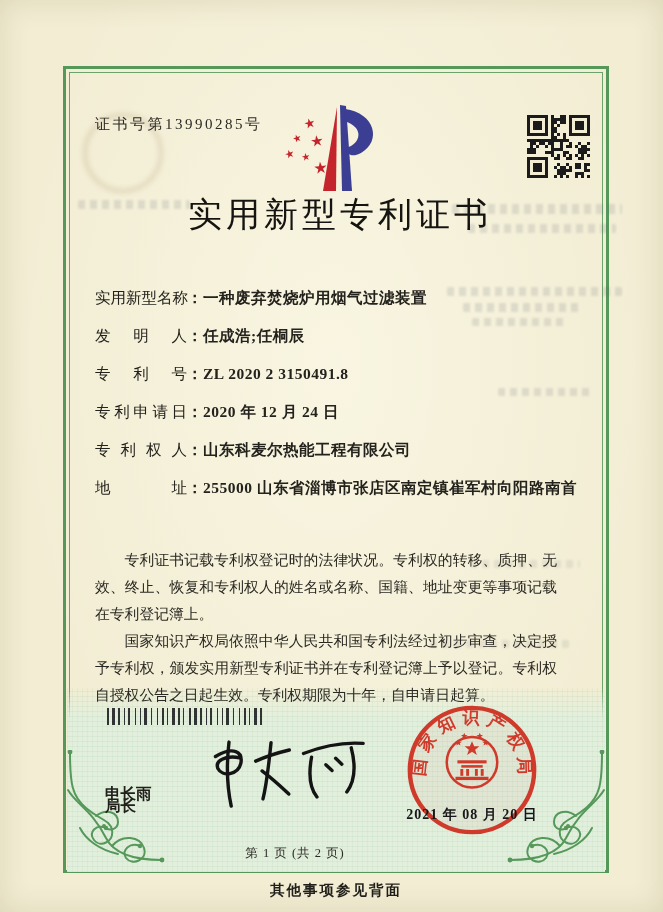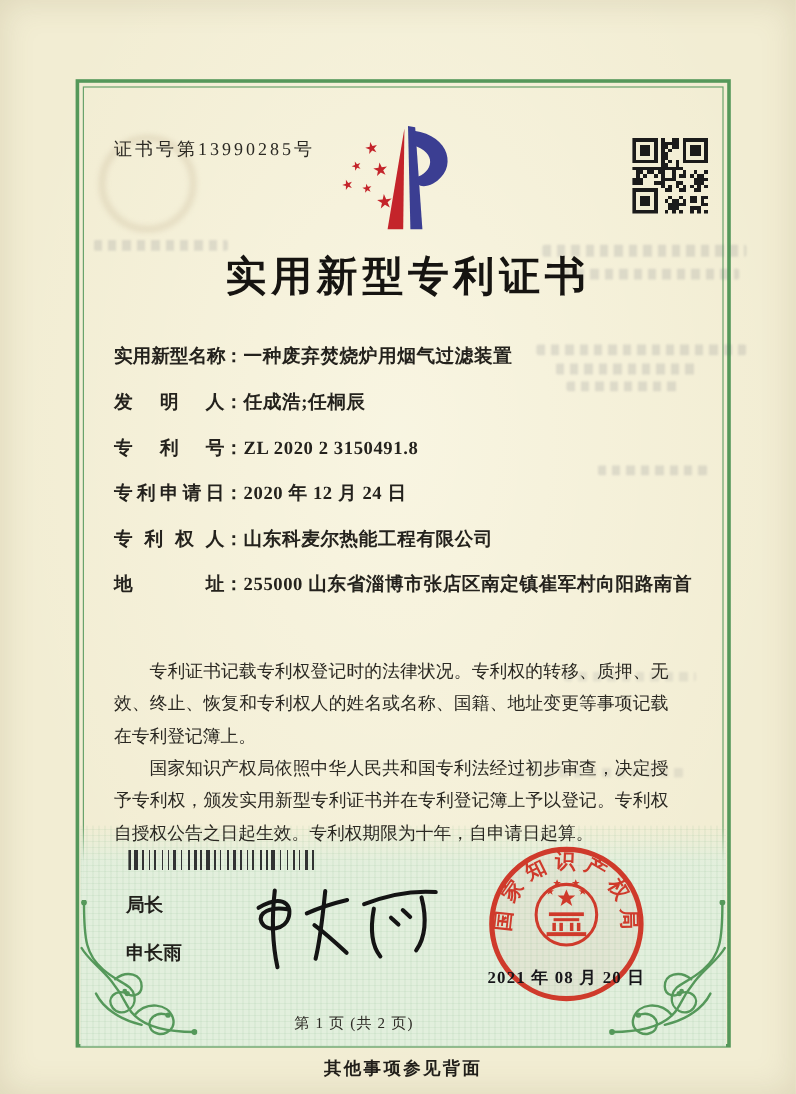--- a/index.html
+++ b/index.html
@@ -32,38 +32,38 @@
   .corner{position:absolute;width:120px;height:120px;}
   .corner.bl{left:66px;bottom:42px;}
   .corner.br{right:57px;bottom:42px;transform:scaleX(-1);}
   .cert-no{
     position:absolute;left:95px;top:115px;
     font-size:15px;letter-spacing:2.5px;font-weight:400;color:#2b2923;
   }
   .logo{position:absolute;left:281px;top:101px;width:112px;height:97px;}
   .qr{position:absolute;left:527px;top:115px;width:63px;height:63px;}
   .title{
-    position:absolute;left:63px;top:208px;width:554px;
-    text-align:center;font-size:34px;font-weight:bold;
+    position:absolute;left:63px;top:192px;width:554px;
+    text-align:center;font-size:34px;font-weight:normal;
     letter-spacing:4px;color:#161411;
   }
   .fields{position:absolute;left:95px;top:290px;width:470px;}
   .field-row{font-size:15.5px;line-height:16px;margin-bottom:22px;white-space:nowrap;color:#24221d;}
-  .flabel{display:inline-block;width:92px;text-align:justify;text-align-last:justify;font-weight:700;vertical-align:top;}
+  .flabel{display:inline-block;width:92px;text-align:justify;text-align-last:justify;font-weight:400;vertical-align:top;}
   .fcolon{display:inline-block;width:16px;font-weight:600;vertical-align:top;}
   .fvalue{font-weight:700;letter-spacing:.5px;margin-top:28px;}
   .grant-row{position:absolute;left:95px;top:520px;font-size:15.5px;white-space:nowrap;color:#24221d;}
   .grant-row .gval{display:inline-block;width:158px;font-weight:600;}
   .paras{
     position:absolute;left:95px;top:547px;width:462px;
     font-size:14.8px;line-height:27px;text-align:justify;color:#2a2822;
   }
   .paras p{margin:0;text-indent:2em;font-weight:500;}
   .barcode{position:absolute;left:107px;top:708px;width:162px;height:17px;}
-  .director-title{position:absolute;left:105px;top:744px;font-size:15.5px;font-weight:600;color:#21201b;}
+  .director-title{position:absolute;left:105px;top:796px;font-size:15.5px;font-weight:600;color:#21201b;}
   .director-name{position:absolute;left:105px;top:784px;font-size:15.5px;font-weight:700;color:#21201b;}
   .signature{position:absolute;left:200px;top:726px;width:178px;height:88px;}
   .seal{position:absolute;left:404px;top:702px;width:136px;height:136px;}
   .seal-date{
     position:absolute;left:397px;top:806px;width:150px;text-align:center;
     font-size:14px;font-weight:600;color:#17161a;letter-spacing:1px;
   }
   .page-footer{
     position:absolute;left:63px;top:845px;width:464px;text-align:center;
     font-size:12.5px;color:#2c2a24;letter-spacing:1px;

